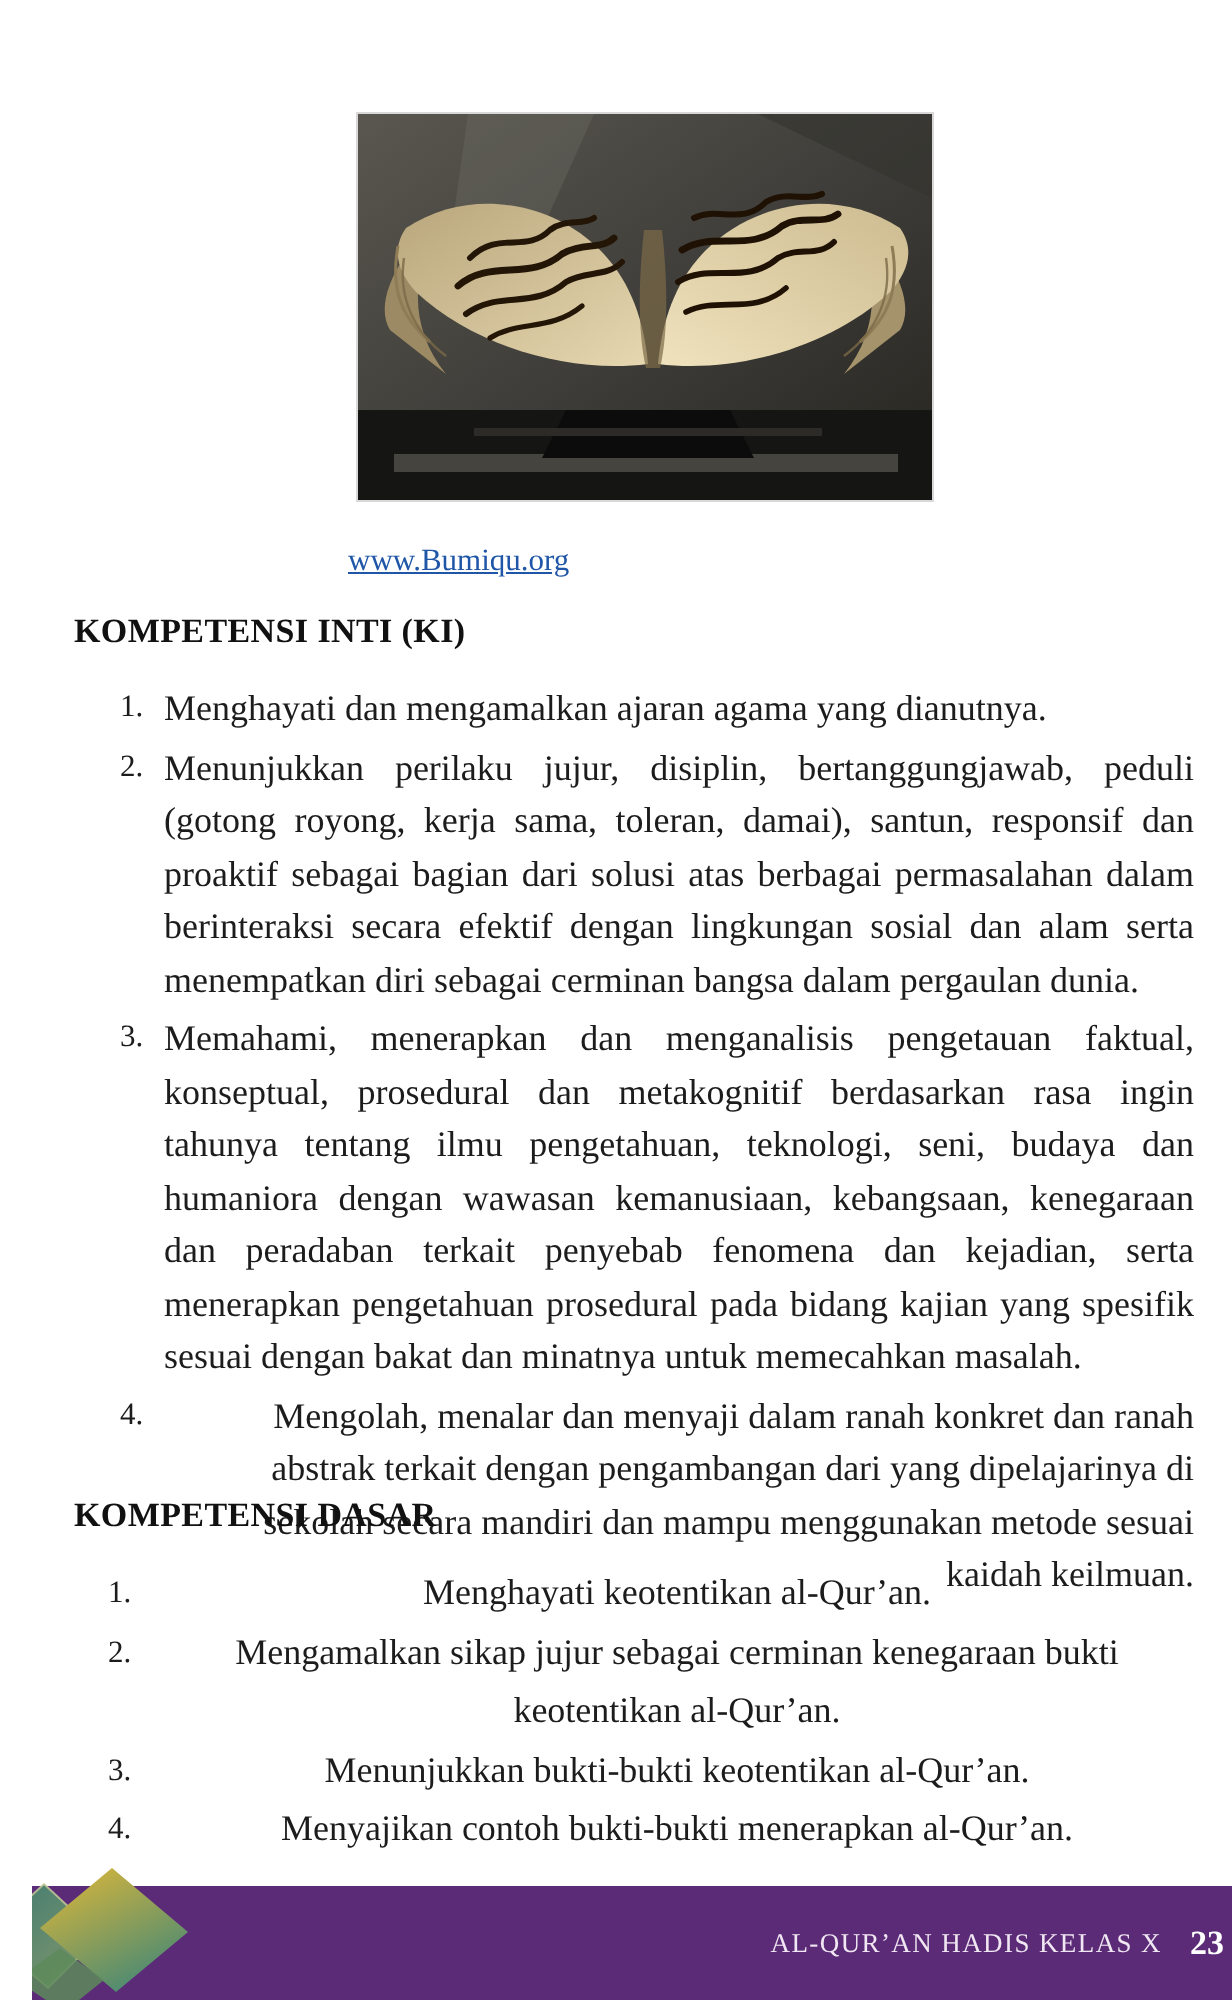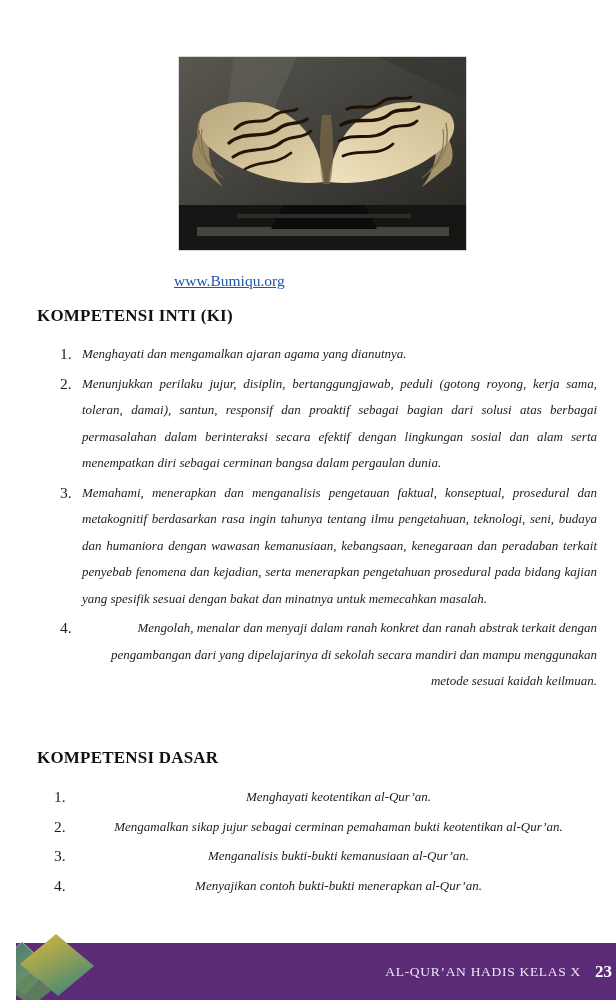--- a/index.html
+++ b/index.html
@@ -22,21 +22,21 @@
   .kd-heading{top:748px;}
 
   
   .list{position:absolute;left:21px;width:560px;}
   .ki-list{top:341px;}
   .kd-list{top:782px;}
   .row{display:flex;align-items:flex-start;}
   .ki-row{margin-bottom:3px;}
   .num{flex:0 0 45px;box-sizing:border-box;padding-left:23px;font-size:15.5px;
        line-height:26.5px;}
-  .text{flex:1;font-size:13px;line-height:26.5px;font-style:italic;}
+  .text{flex:1;font-size:18px;line-height:26.5px;}
   .ki-row .text{text-align:justify;}
   .ki-row:last-child .text{text-align:right;}
   .kd-row .num{flex:0 0 43px;padding-left:17px;line-height:29.5px;}
   .kd-row .text{line-height:29.5px;text-align:center;}
 
   
   .footer{position:absolute;left:0;top:943px;width:616px;height:57px;background:#5c2b78;
           display:flex;justify-content:flex-end;align-items:center;box-sizing:border-box;
           padding-right:20px;}
   .f-title{color:#f0e7f2;font-size:13.5px;letter-spacing:.7px;font-weight:normal;}
@@ -135,26 +135,26 @@
   <h2 class="heading kd-heading">KOMPETENSI DASAR</h2>
   <div class="list kd-list">
 
       <div class="row kd-row">
         <span class="num">1.</span>
         <span class="text">Menghayati keotentikan al-Qur’an.</span>
       </div>
 
       <div class="row kd-row">
         <span class="num">2.</span>
-        <span class="text">Mengamalkan sikap jujur sebagai cerminan pemahaman bukti keotentikan al-Qur’an.</span>
+        <span class="text">Mengamalkan sikap jujur sebagai cerminan kenegaraan bukti keotentikan al-Qur’an.</span>
       </div>
 
       <div class="row kd-row">
         <span class="num">3.</span>
-        <span class="text">Menganalisis bukti-bukti kemanusiaan al-Qur’an.</span>
+        <span class="text">Menunjukkan bukti-bukti keotentikan al-Qur’an.</span>
       </div>
 
       <div class="row kd-row">
         <span class="num">4.</span>
         <span class="text">Menyajikan contoh bukti-bukti menerapkan al-Qur’an.</span>
       </div>
     </div>
 
   <footer class="footer">
     <span class="f-title">AL-QUR’AN HADIS KELAS X</span>

